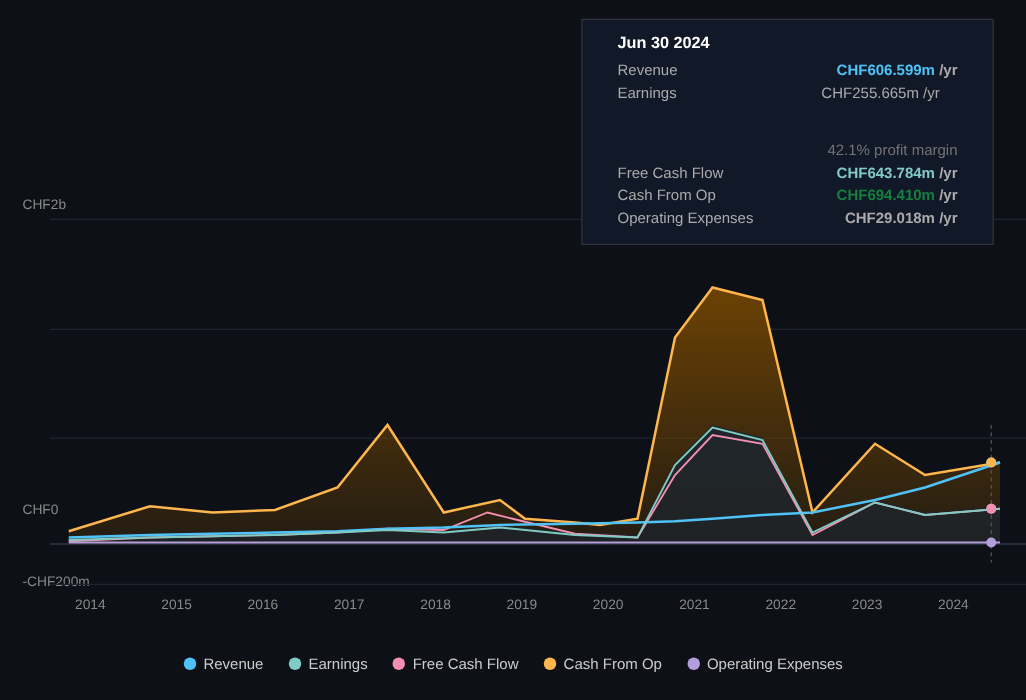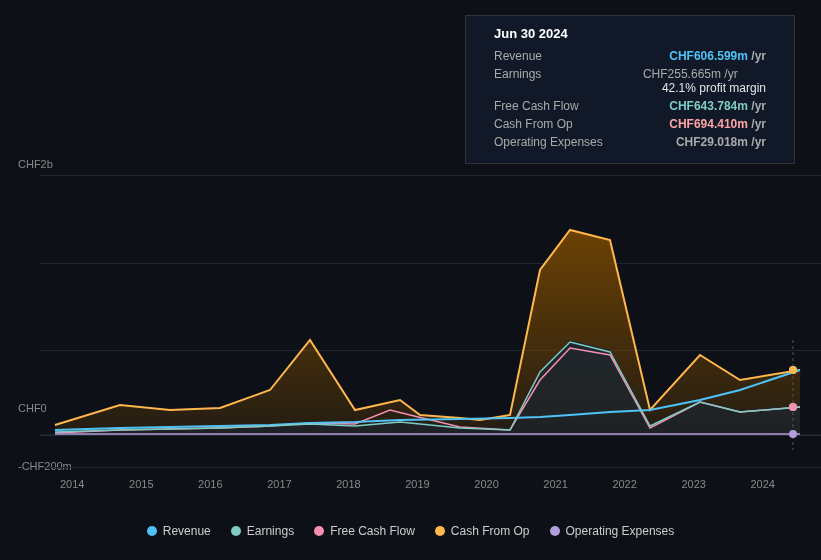--- a/index.html
+++ b/index.html
@@ -35,39 +35,40 @@
       justify-content: space-between;
       align-items: center;
       font-size: 12px;
       color: #aaa;
       margin-bottom: 4px;
     }
     .tooltip-row .label { color: #aaa; min-width: 130px; }
     .tooltip-row .value { font-weight: bold; }
     .tooltip-row .value.blue { color: #4fc3f7; }
     .tooltip-row .value.teal { color: #80cbc4; }
-    .tooltip-row .value.orange { color: #fca5a5; text-align: right; }
+    .tooltip-row .value.orange { color: #15803d; text-align: right; }
     .tooltip-row .value.gray { color: #aaa; }
     .profit-margin {
-      color: #e5e5e5;
+      color: #737373;
       font-size: 12px;
       margin-left: 19px;
     }
     .tooltip-earnings-row {
       display: flex;
       justify-content: space-between;
       align-items: flex-start;
       font-size: 12px;
       color: #aaa;
       margin-bottom: 4px;
     }
     .tooltip-earnings-sub {
       display: flex;
       flex-direction: column;
-      align-items: flex-start;
+      align-items: center;
+      gap: 32px;
     }
 
     .y-label {
       position: absolute;
       font-size: 11px;
       color: #888;
       text-align: right;
     }
     .y-label.top { top: 158px; left: 18px; }
     .y-label.mid { top: 402px; left: 18px; }

